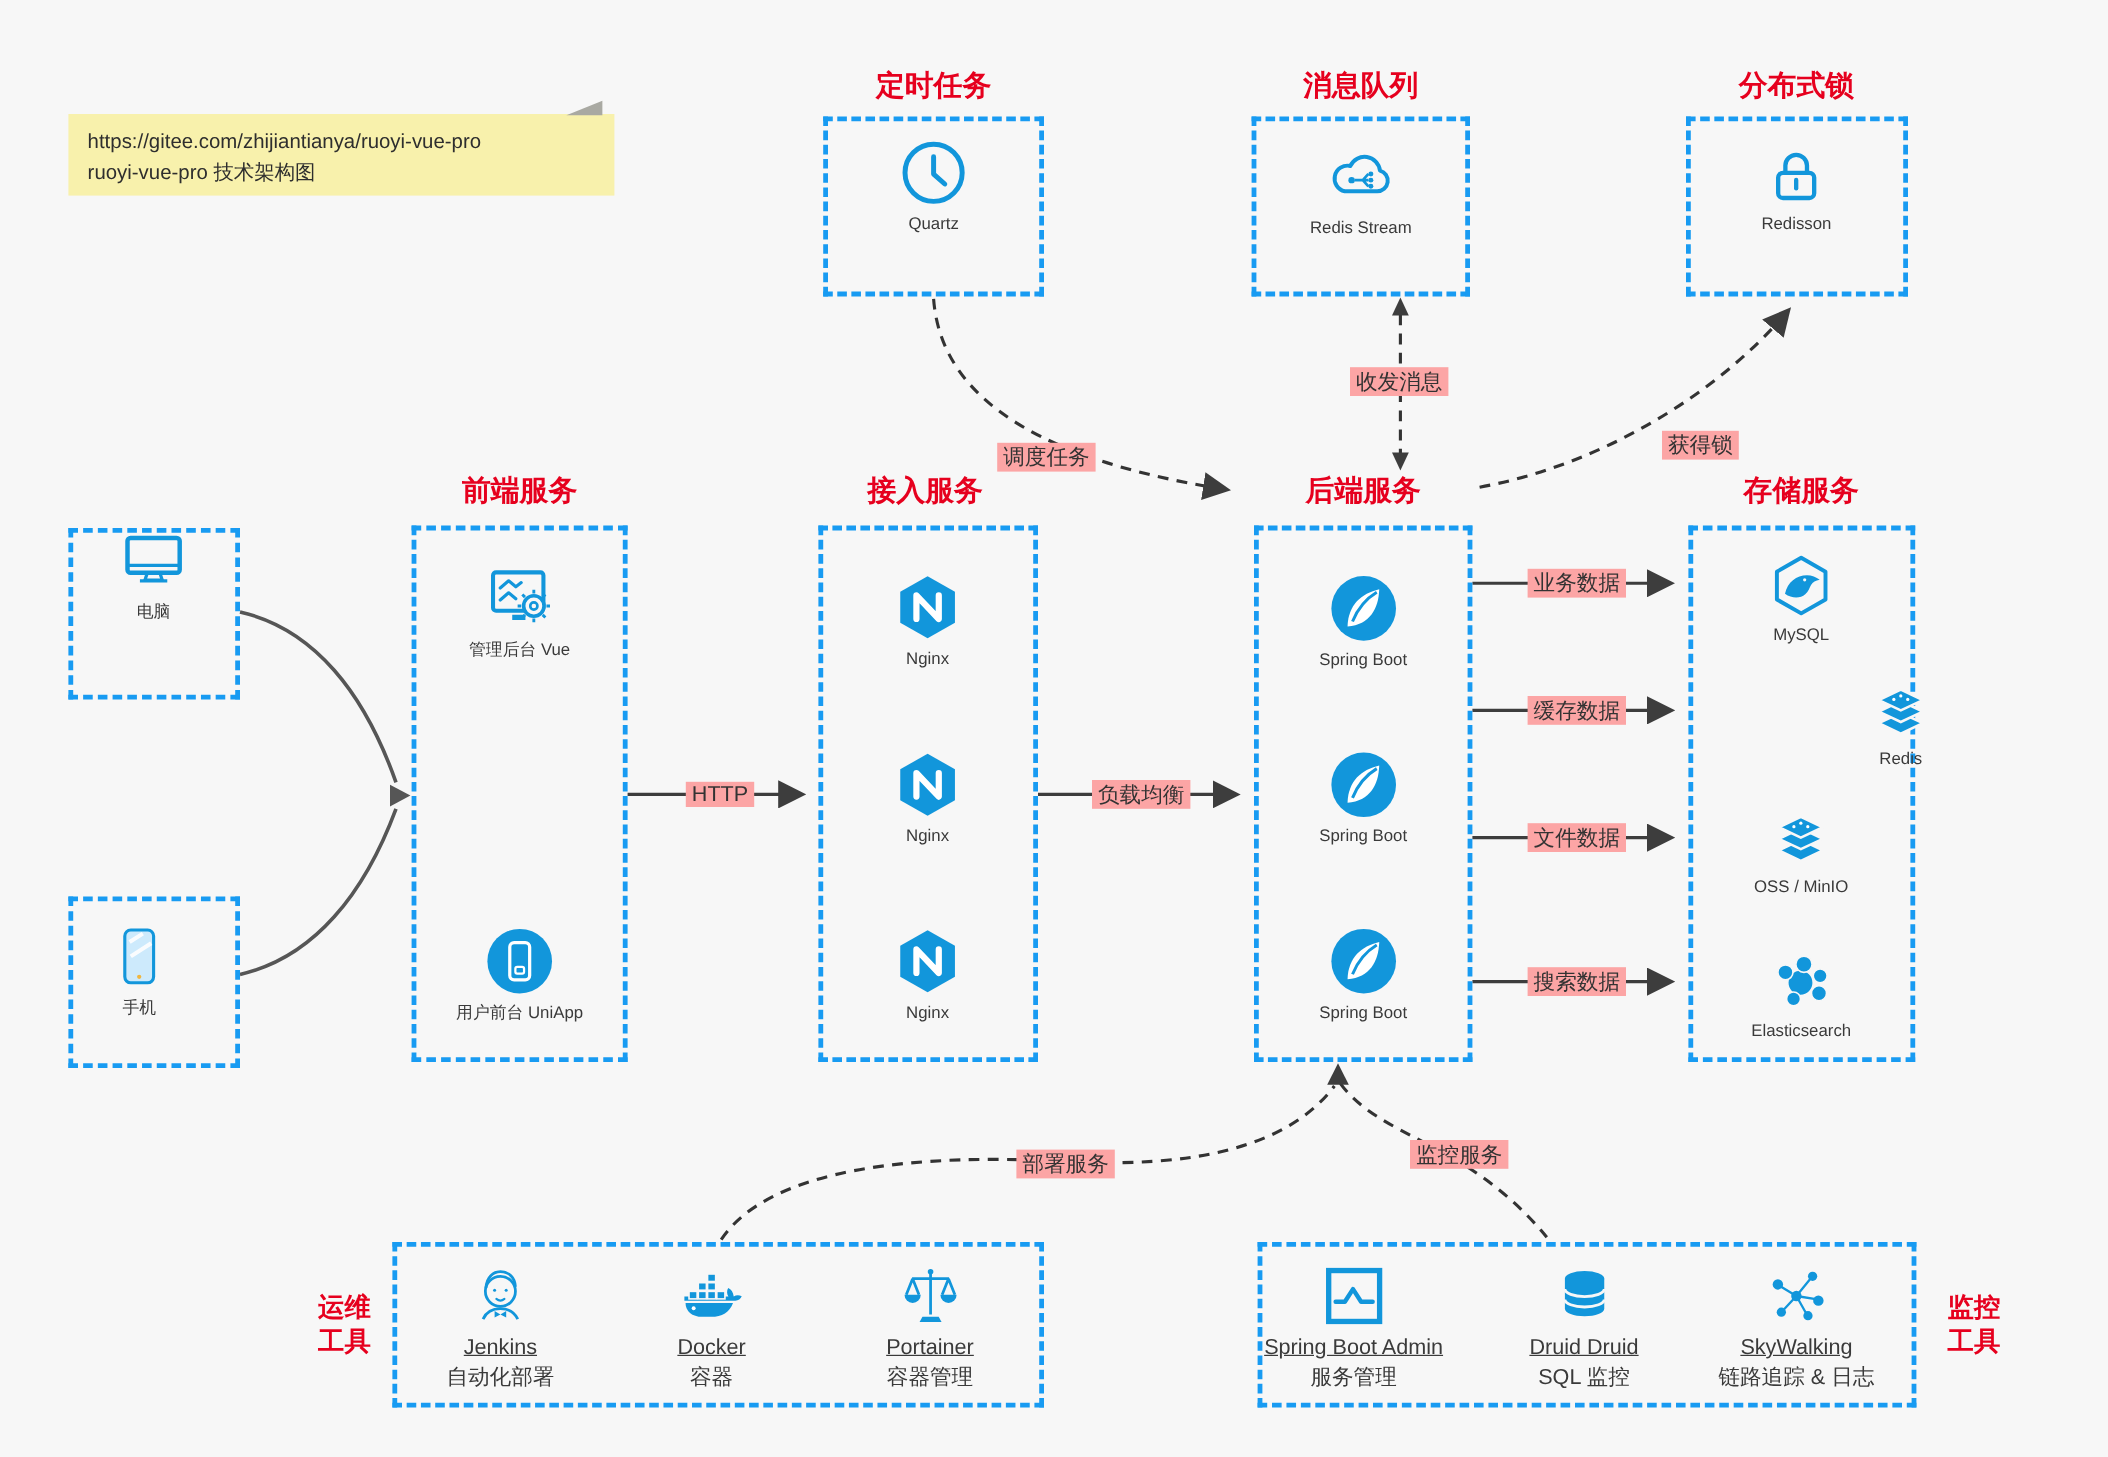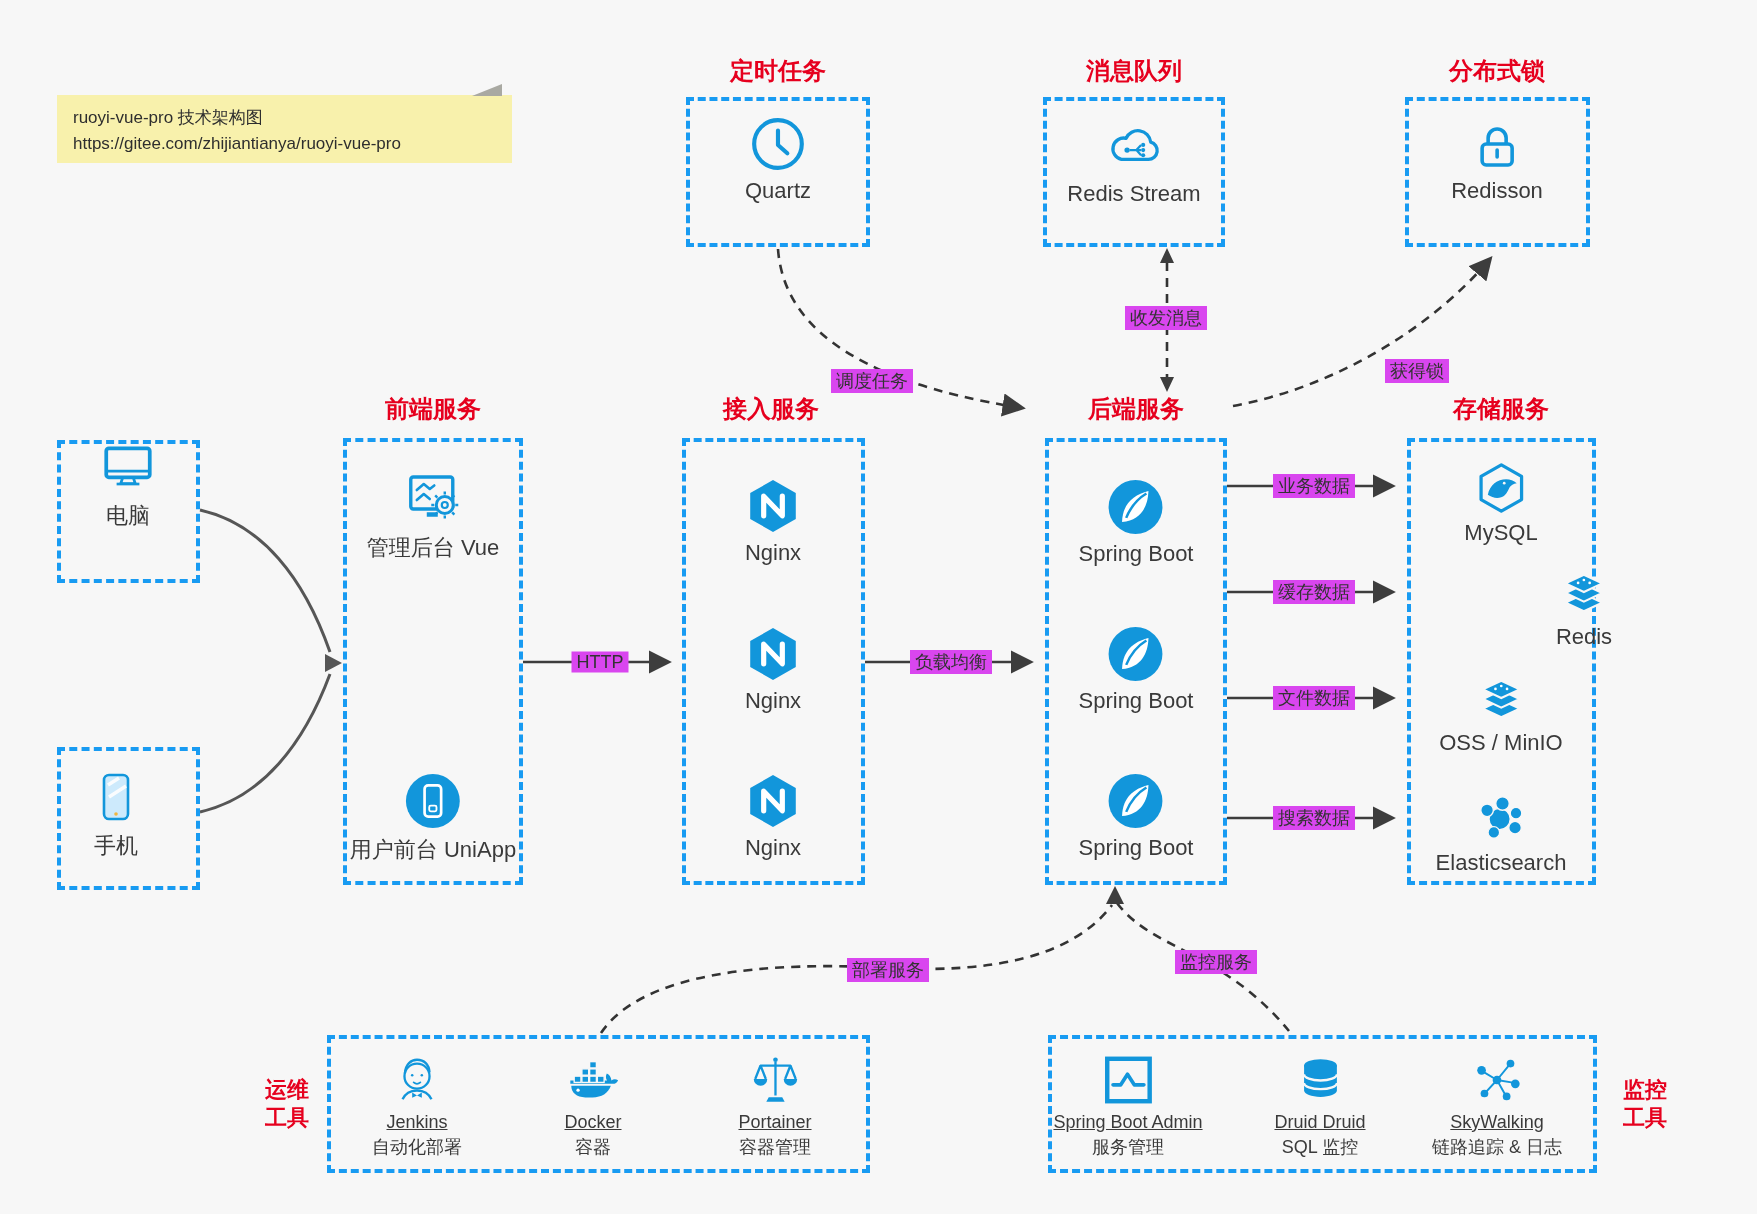--- a/index.html
+++ b/index.html
@@ -6,24 +6,24 @@
   .canvas{position:relative;width:1757px;height:1214px;background:#f7f7f7;overflow:hidden;
           font-family:"Liberation Sans","DejaVu Sans",sans-serif;color:#333;}
   .wires{position:absolute;left:0;top:0;z-index:1;}
   .dashed-box{position:absolute;border:4px dashed #189bf2;box-sizing:border-box;z-index:1;}
   .gtitle{position:absolute;transform:translateX(-50%);color:#e6001e;font-weight:bold;
           font-size:24px;white-space:nowrap;z-index:3;}
   .vtitle{position:absolute;transform:translateX(-50%);color:#e6001e;font-weight:bold;
           font-size:22px;line-height:1.25;text-align:center;z-index:3;white-space:nowrap;}
   .item{position:absolute;transform:translateX(-50%);display:flex;flex-direction:column;
         align-items:center;z-index:2;}
-  .ilabel{margin-top:5px;font-size:22px;color:#3a3a3a;white-space:nowrap;text-align:center;}
+  .ilabel{margin-top:5px;font-size:14px;color:#3a3a3a;white-space:nowrap;text-align:center;}
   .isub{margin-top:2px;font-size:18px;color:#3a3a3a;white-space:nowrap;text-align:center;}
   .b .ilabel{font-size:18px;text-decoration:underline;}
-  .elabel{position:absolute;transform:translate(-50%,-50%);background:#d946ef;padding:0 5px;
+  .elabel{position:absolute;transform:translate(-50%,-50%);background:#fca5a5;padding:0 5px;
           font-size:18px;color:#333;white-space:nowrap;z-index:2;}
   .note{position:absolute;left:57px;top:95px;width:455px;height:68px;background:#f8f1ac;
         z-index:3;box-sizing:border-box;padding:10px 0 0 16px;font-size:17px;color:#2e2e2e;
         line-height:1.5;}
   .note-fold{position:absolute;right:10px;top:-11px;width:0;height:0;
              border-left:30px solid transparent;border-bottom:12px solid #a9a9a2;}
   .icn{display:block;}
 </style>
 </head>
 <body>
@@ -59,22 +59,22 @@
       <path d="M601 1033 C642 972 766 961 892 968 C990 973 1072 958 1112 905"></path>
       <path d="M1117 903 C1152 950 1222 950 1289 1031"></path>
     </g>
     <polygon points="1167,248 1160,263 1174,263" fill="#3d3d3d"></polygon>
     <polygon points="1167,392 1160,377 1174,377" fill="#3d3d3d"></polygon>
     <polygon points="1115,886 1106,904 1124,904" fill="#3d3d3d"></polygon>
   </svg>
 
   <div class="note">
     <div class="note-fold"></div>
+    <div>https://gitee.com/zhijiantianya/ruoyi-vue-pro</div>
     <div>ruoyi-vue-pro 技术架构图</div>
-    <div>https://gitee.com/zhijiantianya/ruoyi-vue-pro</div>
   </div>
 
   <div class="gtitle" style="left:778px;top:55px">定时任务</div>
   <div class="dashed-box" style="left:686px;top:97px;width:184px;height:150px"></div>
   <div class="item" style="left:778px;top:115px">
     <svg class="icn" width="58" height="58" viewBox="0 0 56 56">
       <circle cx="28" cy="28" r="23" fill="none" stroke="#1296db" stroke-width="4"></circle>
       <path d="M28 15 V29 L37 37" fill="none" stroke="#1296db" stroke-width="4" stroke-linecap="round" stroke-linejoin="round"></path>
     </svg>
     <div class="ilabel">Quartz</div>

